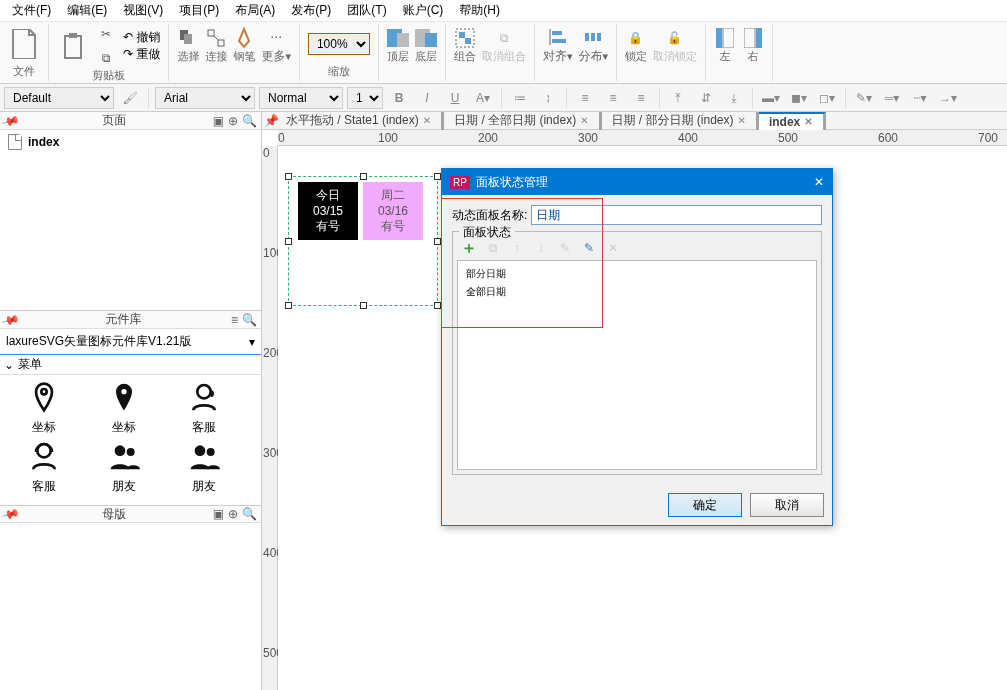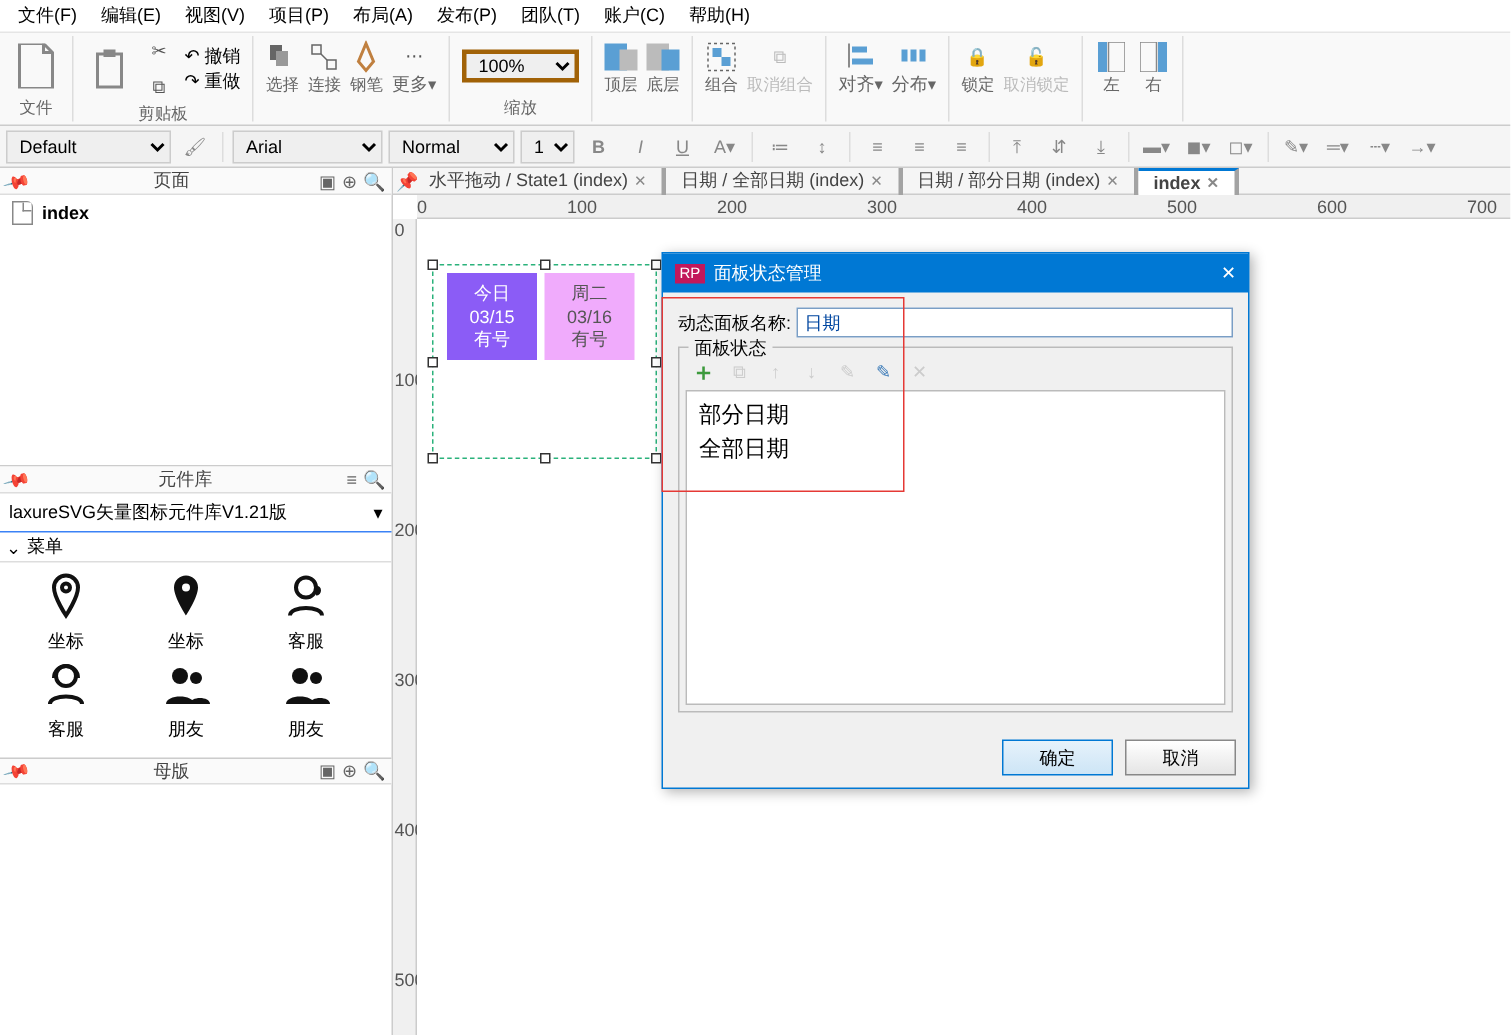--- a/index.html
+++ b/index.html
@@ -7,21 +7,21 @@
 
 .menubar { display: flex; height: 22px; background: #fff; border-bottom: 1px solid #e5e5e5; padding: 0 4px; align-items: center; }
 .menubar span { padding: 2px 8px; cursor: pointer; }
 
 .ribbon { display: flex; height: 62px; background: #f9f9f9; border-bottom: 1px solid #ccc; padding: 2px 0; }
 .rib-group { border-right: 1px solid #ddd; padding: 0 8px; display: flex; flex-direction: column; justify-content: space-between; align-items: center; }
 .rib-row { display: flex; gap: 6px; align-items: center; height: 44px; }
 .rib-lbl { font-size: 11px; color: #666; text-align: center; padding-bottom: 2px; }
 .rib-icon { width: 22px; height: 22px; display: flex; align-items: center; justify-content: center; color: #555; }
 .rib-big { width: 32px; height: 32px; display: flex; align-items: center; justify-content: center; color: #555; }
-.sel-zoom { width: 78px; height: 22px; border: 3px solid #a16207; font-size: 12px; padding: 0 4px; }
+.sel-zoom { width: 62px; height: 22px; border: 1px solid #a16207; font-size: 12px; padding: 0 4px; }
 .sq { width: 18px; height: 18px; background: #5a9fd4; display: inline-block; }
 .sq2 { width: 14px; height: 14px; background: #5a9fd4; display: inline-block; margin-left: -5px; margin-top: 4px; }
 
 .style-bar { height: 28px; background: #f5f5f5; border-bottom: 1px solid #ccc; display: flex; align-items: center; padding: 0 4px; gap: 4px; }
 .style-sel { height: 22px; border: 1px solid #ccc; font-size: 12px; padding: 0 4px; }
 .tb-btn { width: 24px; height: 22px; border: 1px solid transparent; background: none; display: inline-flex; align-items: center; justify-content: center; color: #888; }
 .tb-sep { width: 1px; height: 20px; background: #ddd; margin: 0 2px; }
 
 .main-area { display: flex; height: calc(690px - 22px - 62px - 28px); }
 
@@ -52,38 +52,38 @@
 
 .ruler-h { height: 16px; background: #f0f0f0; border-bottom: 1px solid #ccc; position: relative; font-size: 9px; color: #555; margin-left: 16px; }
 .ruler-h span { position: absolute; top: 1px; }
 .ruler-v { width: 16px; background: #f0f0f0; border-right: 1px solid #ccc; position: absolute; top: 34px; bottom: 0; left: 0; font-size: 9px; color: #555; }
 .ruler-v span { position: absolute; left: 1px; transform-origin: left top; }
 
 .canvas { position: absolute; left: 16px; top: 34px; right: 0; bottom: 0; background: #fff; overflow: hidden; }
 .sel-box { position: absolute; border: 1px dashed #2ab27b; }
 .handle { position: absolute; width: 7px; height: 7px; border: 1px solid #333; background: #fff; }
 .card { position: absolute; width: 60px; height: 58px; display: flex; flex-direction: column; align-items: center; justify-content: center; font-size: 12px; }
-.card-today { background: #8b5cf6; color: #fff; }
+.card-today { background: #000000; color: #fff; }
 .card-other { background: #f0abfc; color: #555; }
 
 .dialog { position: absolute; left: 441px; top: 168px; width: 392px; background: #f0f0f0; border: 1px solid #0078d4; box-shadow: 2px 2px 8px rgba(0,0,0,0.3); }
 .dlg-title { height: 26px; background: #0078d4; color: #fff; display: flex; align-items: center; padding: 0 8px; }
 .dlg-title-txt { flex: 1; }
 .dlg-close { cursor: pointer; }
 .dlg-body { padding: 10px; }
 .dlg-row { display: flex; align-items: center; gap: 4px; margin-bottom: 6px; }
 .dlg-inp { flex: 1; height: 20px; border: 1px solid #7a9ec5; padding: 0 4px; color: #0046a0; }
 .fieldset { border: 1px solid #bbb; padding: 4px; position: relative; }
 .legend { position: absolute; top: -8px; left: 6px; background: #f0f0f0; padding: 0 4px; font-size: 12px; }
 .state-tools { display: flex; gap: 8px; padding: 4px; align-items: center; }
 .tool { width: 16px; height: 16px; display: inline-flex; align-items: center; justify-content: center; }
 .plus { color: #3c9a3c; font-weight: bold; font-size: 16px; }
 .faded { color: #ccc; }
 .state-list { background: #fff; border: 1px solid #bbb; height: 210px; padding: 4px; }
-.state-item { padding: 2px 4px; font-size: 15px; }
+.state-item { padding: 2px 4px; font-size: 10px; }
 .dlg-btns { display: flex; justify-content: flex-end; gap: 8px; padding: 8px; }
 .dlg-btn { width: 74px; height: 24px; border: 1px solid #888; background: linear-gradient(#fff,#e5e5e5); }
 .dlg-btn.primary { border: 1px solid #0078d4; background: linear-gradient(#e6f2fb,#cde5f6); }
 
 .red-box { position: absolute; border: 1px solid #e53935; pointer-events: none; }
 .red1 { left: 441px; top: 198px; width: 162px; height: 130px; }
 </style>
 </head>
 <body>
 

